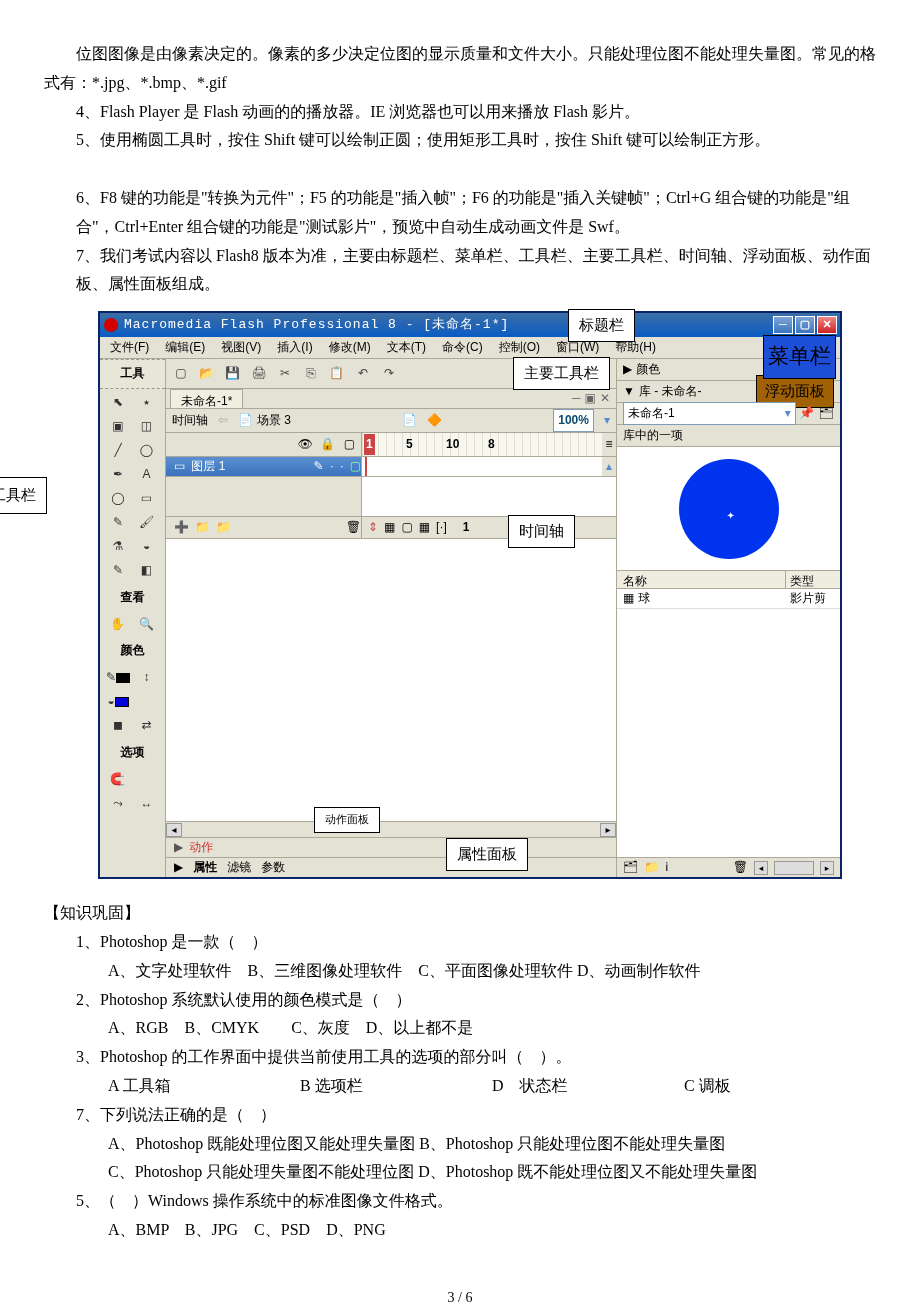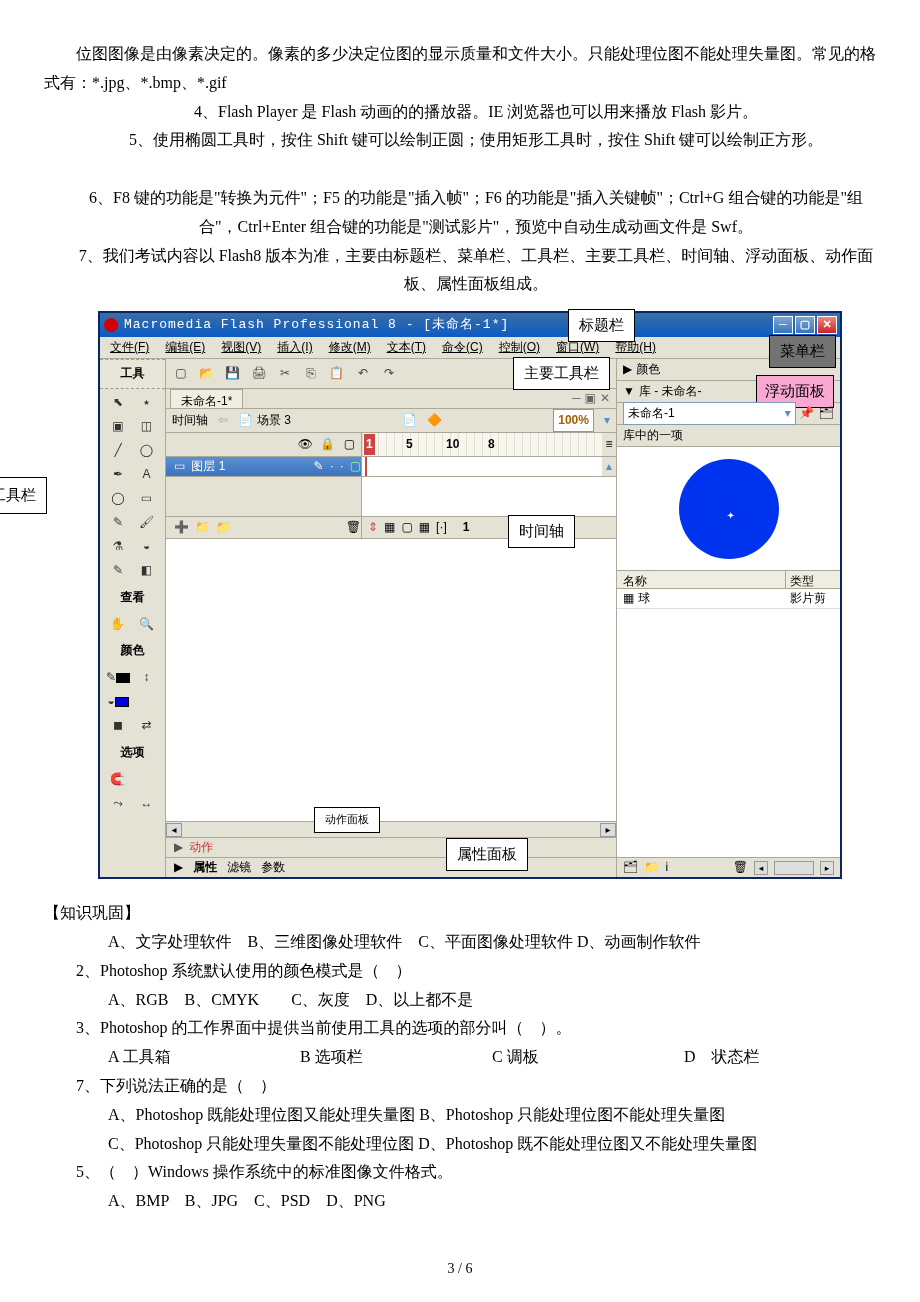--- a/index.html
+++ b/index.html
@@ -14,21 +14,20 @@
     .page {
       padding: 40px 44px 20px 44px;
     }
     .para {
       text-indent: 2em;
       margin-bottom: 0;
     }
     .para-noindent {
       text-indent: 0;
       margin-left: 2em;
-      text-align: center;
     }
     .figure-wrap {
       position: relative;
       margin: 12px 0 20px 0;
     }
     .callout-toolbox {
       position: absolute;
       left: -64px;
       top: 166px;
       border: 1px solid #000;
@@ -95,31 +94,30 @@
     .menubar {
       background: #e4e2d5;
       display: flex;
       height: 22px;
       align-items: center;
       padding-left: 6px;
       gap: 8px;
       font-size: 12px;
       border-bottom: 1px solid #aca899;
       position: relative;
-      text-decoration: underline;
     }
     .menu-item { padding: 0 4px; }
     .menubar-callout {
       position: absolute;
       right: 4px;
       top: -2px;
-      background: #737373;
+      background: #1d4ed8;
       border: 1px solid #000;
-      padding: 2px 10px;
-      font-size: 15px;
+      padding: 2px 4px;
+      font-size: 21px;
       font-family: "SimSun";
       z-index: 60;
     }
     
     .workspace {
       display: flex;
       background: #e4e2d5;
       height: 518px;
     }
     
@@ -215,21 +213,21 @@
       padding: 0 6px;
       gap: 10px;
       font-size: 12px;
     }
     .scene-label { display:flex; align-items:center; gap:4px; }
     .zoom-box {
       border: 1px solid #7f9db9;
       background: #fff;
       padding: 0 4px;
       font-weight: bold;
-      color: #a16207;
+      color: #0c4a6e;
       margin-left: auto;
     }
     .timeline-header {
       height: 24px;
       border-bottom: 1px solid #aca899;
       display: flex;
       background: #e4e2d5;
     }
     .layer-hdr {
       width: 196px;
@@ -374,21 +372,21 @@
     .lib-dropdown {
       flex:1;
       border: 1px solid #7f9db9;
       background:#fff;
       padding: 0 4px;
       display:flex;
       align-items:center;
       justify-content:space-between;
     }
     .float-callout {
-      background: #f9a8d4;
+      background: #a16207;
       border: 1px solid #000;
       padding: 2px 8px;
       font-size: 15px;
       font-family: "SimSun";
     }
     .preview-area {
       height: 124px;
       background: #fff;
       border-bottom: 1px solid #aca899;
       display:flex;
@@ -699,31 +697,32 @@
           </div>
         </div>
 
       </div>
     </div>
   </div>
 
   
   <div class="section-title">【知识巩固】</div>
 
+  <div class="q-line">1、Photoshop 是一款（　）</div>
   <div class="opt-line">A、文字处理软件　B、三维图像处理软件　C、平面图像处理软件 D、动画制作软件</div>
 
   <div class="q-line">2、Photoshop 系统默认使用的颜色模式是（　）</div>
   <div class="opt-line">A、RGB　B、CMYK　　C、灰度　D、以上都不是</div>
 
   <div class="q-line">3、Photoshop 的工作界面中提供当前使用工具的选项的部分叫（　）。</div>
   <div class="opt-line-wide">
     <span>A 工具箱</span>
     <span>B 选项栏</span>
+    <span>D　状态栏</span>
     <span>C 调板</span>
-    <span>D　状态栏</span>
   </div>
 
   <div class="q-line">7、下列说法正确的是（　）</div>
   <div class="opt-line">A、Photoshop 既能处理位图又能处理失量图 B、Photoshop 只能处理位图不能处理失量图</div>
   <div class="opt-line">C、Photoshop 只能处理失量图不能处理位图 D、Photoshop 既不能处理位图又不能处理失量图</div>
 
   <div class="q-line">5、（　）Windows 操作系统中的标准图像文件格式。</div>
   <div class="opt-line">A、BMP　B、JPG　C、PSD　D、PNG</div>
 
   <div class="footer">3 / 6</div>

